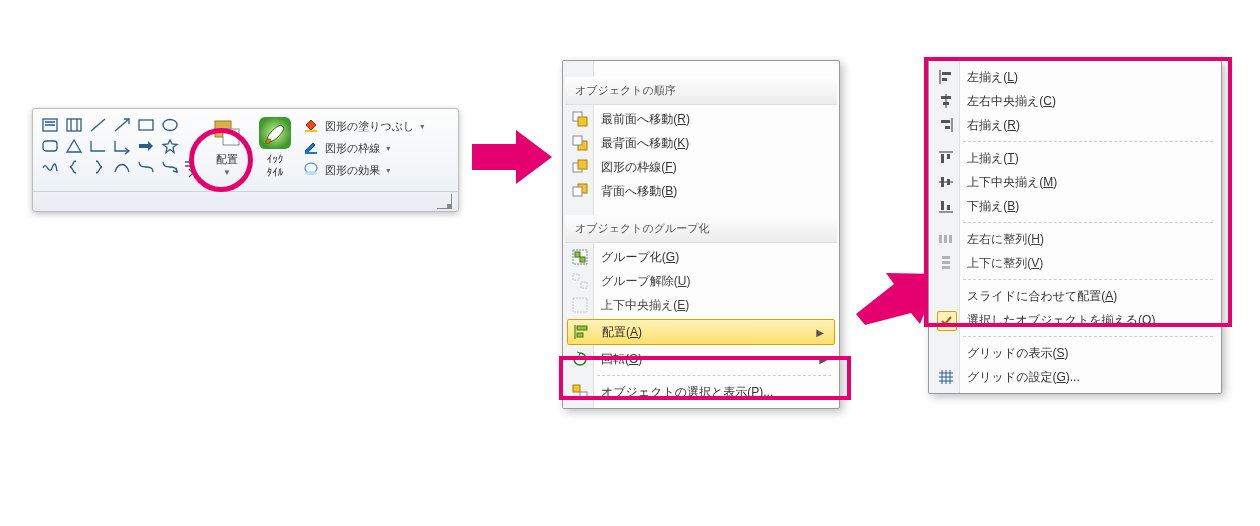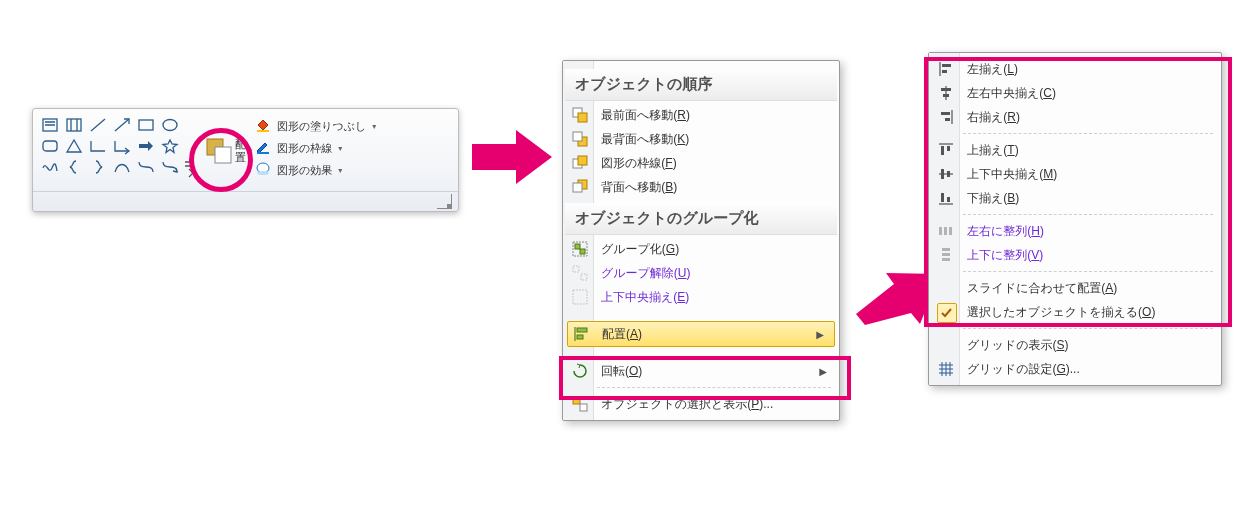--- a/index.html
+++ b/index.html
@@ -8,46 +8,46 @@
   .ribbon-panel{position:absolute;left:32px;top:108px;width:425px;height:102px;
     border:1px solid #bdbdbd;border-radius:3px;
     background:linear-gradient(#fdfdfd 0,#f4f6f9 55%,#e9edf3 100%);
     box-shadow:0 2px 6px rgba(0,0,0,.25);}
   .ribbon-body{position:absolute;left:0;top:0;width:100%;height:80px;display:flex;}
   .shape-gallery{width:160px;padding:6px 4px 0 6px;}
   .shape-row{display:flex;gap:2px;margin-bottom:1px;}
   .shape-cell{width:20px;height:18px;display:flex;align-items:center;justify-content:center;color:#2c5c8a;border:1px solid transparent;border-radius:2px;}
   .shape-cell svg{width:16px;height:14px;stroke:#2c5c8a;stroke-width:1.3;fill:none;}
   .big-buttons{display:flex;padding-top:4px;}
-  .big-btn{width:48px;height:76px;display:flex;flex-direction:row;align-items:center;justify-content:flex-start;font-size:11px;line-height:13px;text-align:center;}
+  .big-btn{width:48px;height:76px;display:flex;flex-direction:column;align-items:center;justify-content:flex-start;font-size:11px;line-height:13px;text-align:center;}
   .big-btn .icon-wrap{width:40px;height:40px;display:flex;align-items:center;justify-content:center;}
   .opt-list{padding-top:6px;font-size:11px;}
   .opt-row{height:22px;display:flex;align-items:center;gap:6px;padding-left:4px;white-space:nowrap;}
   .opt-row .drop{color:#666;font-size:8px;}
   .ribbon-footer{position:absolute;left:0;bottom:0;width:100%;height:20px;border-top:1px solid #cbd3dd;
     display:flex;align-items:center;justify-content:flex-end;padding-right:6px;box-sizing:border-box;color:#555;}
   .launcher{width:14px;height:14px;border:1px solid #888;border-left:none;border-top:none;position:relative;}
   .launcher:before{content:"";position:absolute;right:-1px;bottom:-1px;width:5px;height:5px;background:#888;}
   
   .ring{position:absolute;border:5px solid #e6006f;border-radius:50%;pointer-events:none;}
   
   .arrow{position:absolute;}
   .arrow svg{display:block;}
   
   .menu{position:absolute;background:#fdfdfd;border:1px solid #9a9a9a;border-radius:2px;box-shadow:3px 3px 8px rgba(0,0,0,.25);}
   .menu .icon-col{position:absolute;left:0;top:0;bottom:0;width:30px;background:#f1f3f4;border-right:1px solid #e0e0e0;}
   .menu-inner{position:relative;padding:4px 2px;}
-  .section-title{font-weight:bold;color:#515151;padding:6px 8px 6px 10px;font-size:15px;position:relative;z-index:2;background:linear-gradient(#fefefe,#ececec);border-bottom:1px solid #dedede;margin:4px 0 2px 0;}
+  .section-title{font-weight:normal;color:#515151;padding:6px 8px 6px 10px;font-size:11px;position:relative;z-index:2;background:linear-gradient(#fefefe,#ececec);border-bottom:1px solid #dedede;margin:12px 0 2px 0;}
   .menu-item{position:relative;z-index:2;height:24px;display:flex;align-items:center;padding-left:36px;padding-right:10px;white-space:nowrap;font-size:12px;}
-  .menu-item.disabled{color:#6d28d9;text-align:center;}
+  .menu-item.disabled{color:#404040;text-align:center;}
   .menu-item .kbd{text-decoration:underline;}
   .menu-item .icon{position:absolute;left:6px;top:3px;width:18px;height:18px;display:flex;align-items:center;justify-content:center;}
   .menu-item .caret{margin-left:auto;color:#555;font-size:10px;}
   .menu-sep{height:0;border-top:1px dashed #cfcfcf;margin:4px 6px 4px 32px;position:relative;z-index:2;}
-  .menu-item.highlight{background:linear-gradient(#fff2ba,#ffe06b);border:1px solid #d6a400;border-radius:2px;margin:12px 2px;padding-left:34px;}
+  .menu-item.highlight{background:linear-gradient(#fff2ba,#ffe06b);border:1px solid #d6a400;border-radius:2px;margin:2px 2px;padding-left:34px;}
   .menu-item.highlight .icon{left:4px;}
   .pink-box{position:absolute;border:4px solid #e6006f;pointer-events:none;z-index:5;}
   
   svg{overflow:visible;}
 </style>
 </head>
 <body>
 
 <div class="canvas">
 
@@ -166,20 +166,37 @@
       <div class="big-buttons">
         <div class="big-btn">
           <span class="icon-wrap">
             <svg width="32" height="32">
                 <rect x="4" y="4" width="16" height="16" fill="#d8b14a" stroke="#a07c20"></rect>
                 <rect x="12" y="12" width="16" height="16" fill="#fff" stroke="#888"></rect>
               </svg>
           </span>
           <span>配置</span>
           <span style="color:#666;font-size:8px;">▼</span>
+        </div>
+        <div class="big-btn">
+          <span class="icon-wrap">
+            <svg width="36" height="36">
+              <defs>
+                  <radialGradient id="g1">
+                    <stop offset="0" stop-color="#cff29a"></stop>
+                    <stop offset="1" stop-color="#3f9a2b"></stop>
+                  </radialGradient>
+                </defs>
+              <rect x="2" y="2" width="32" height="32" rx="6" fill="url(#g1)"></rect>
+              <path d="M10 24c2-6 8-12 14-14l3 3c-2 6-8 12-14 14z" fill="#fff" stroke="#2a6a18"></path>
+              <path d="M9 27c0-2 1-3 3-3s3 3 0 4-3 1-3-1z" fill="#c78a2b" stroke="#7a4a10"></path>
+            </svg>
+          </span>
+          <span>ｲｯｸ</span>
+          <span>ﾀｲﾙ</span>
         </div>
       </div>
 
       <div class="opt-list">
         <div class="opt-row">
           <span><svg width="16" height="16">
                 <path d="M3 8l5-5 5 5-5 5z" fill="#e64a19" stroke="#a02c00"></path>
                 <rect x="2" y="13" width="12" height="2" fill="#ffc107"></rect>
               </svg></span>
           <span>図形の塗りつぶし</span>
@@ -342,21 +359,21 @@
   </div>
 
   <div class="pink-box" style="left:559px;top:356px;width:284px;height:36px;"></div>
 
   <div class="arrow" style="left:856px;top:262px;">
     <svg width="84" height="70">
         <path d="M0 52l38-30-8-11 54 1-20 50-9-11L9 63z" fill="#e6006f"></path>
       </svg>
   </div>
 
-  <div class="menu" style="left:928px;top:52px;width:292px;">
+  <div class="menu" style="left:928px;top:60px;width:292px;">
     <div class="menu-inner">
       <div class="icon-col"></div>
 
       <div class="menu-item">
         <span class="icon">
             <svg width="16" height="16">
               <path d="M2 1v14" stroke="#333"></path>
               <rect x="4" y="3" width="9" height="3" fill="#555"></rect>
               <rect x="4" y="9" width="5" height="3" fill="#555"></rect>
             </svg>

